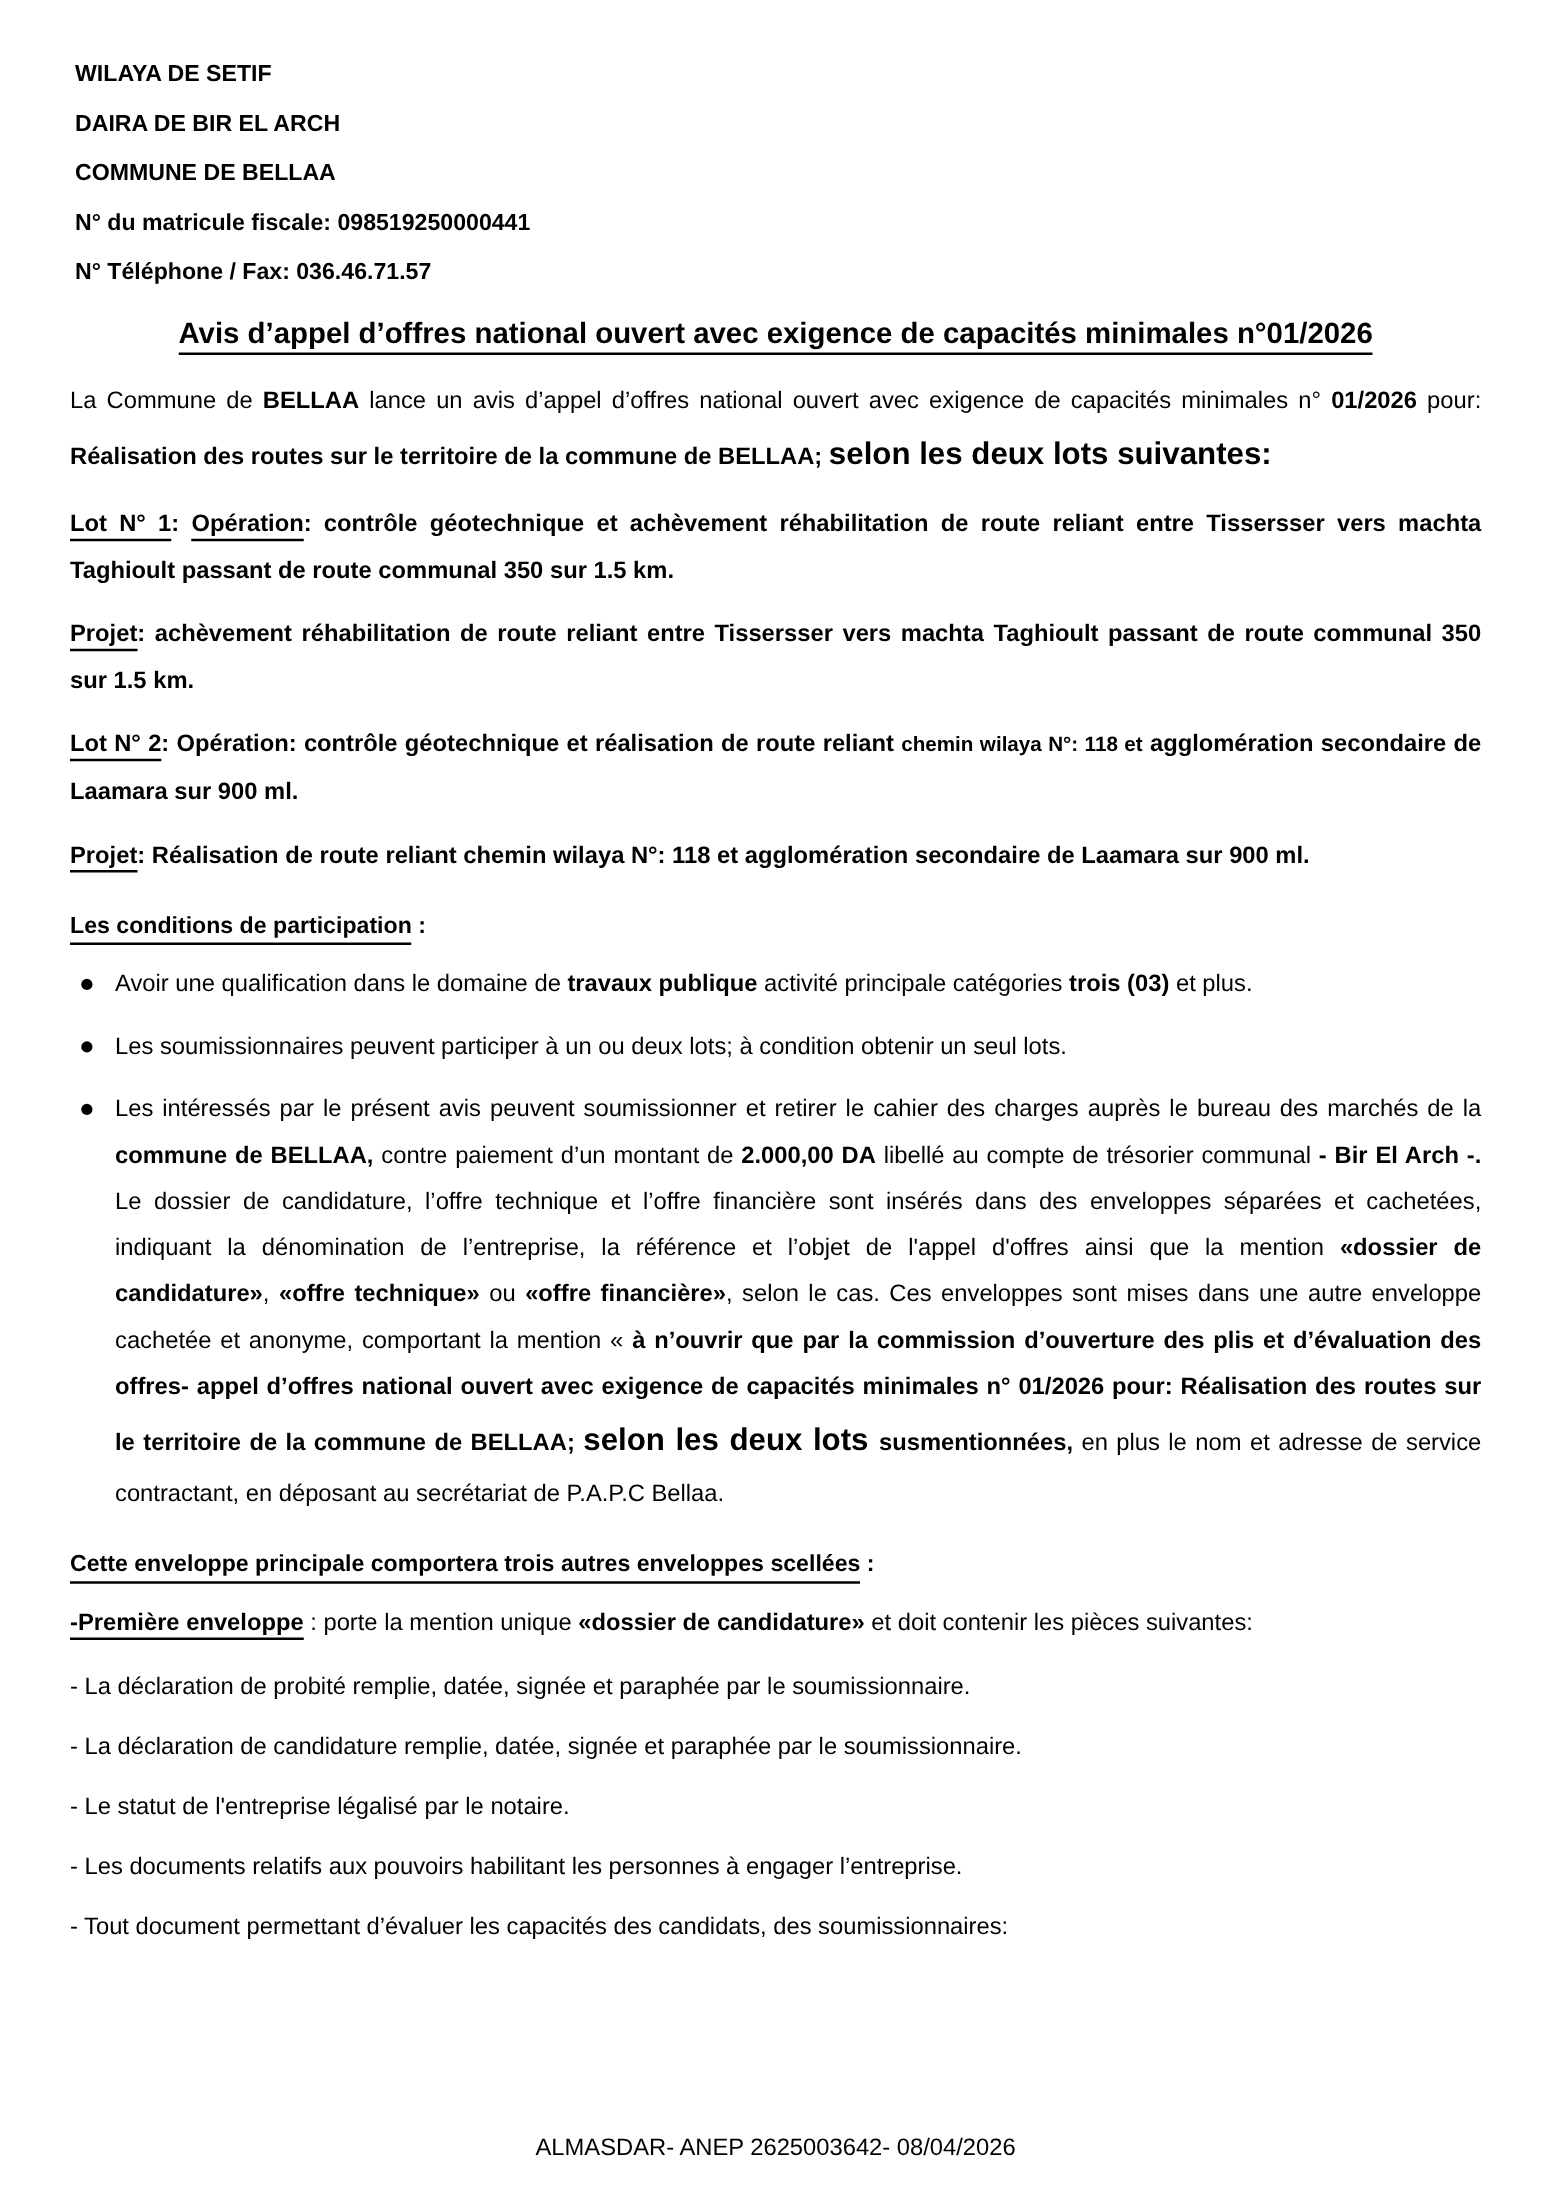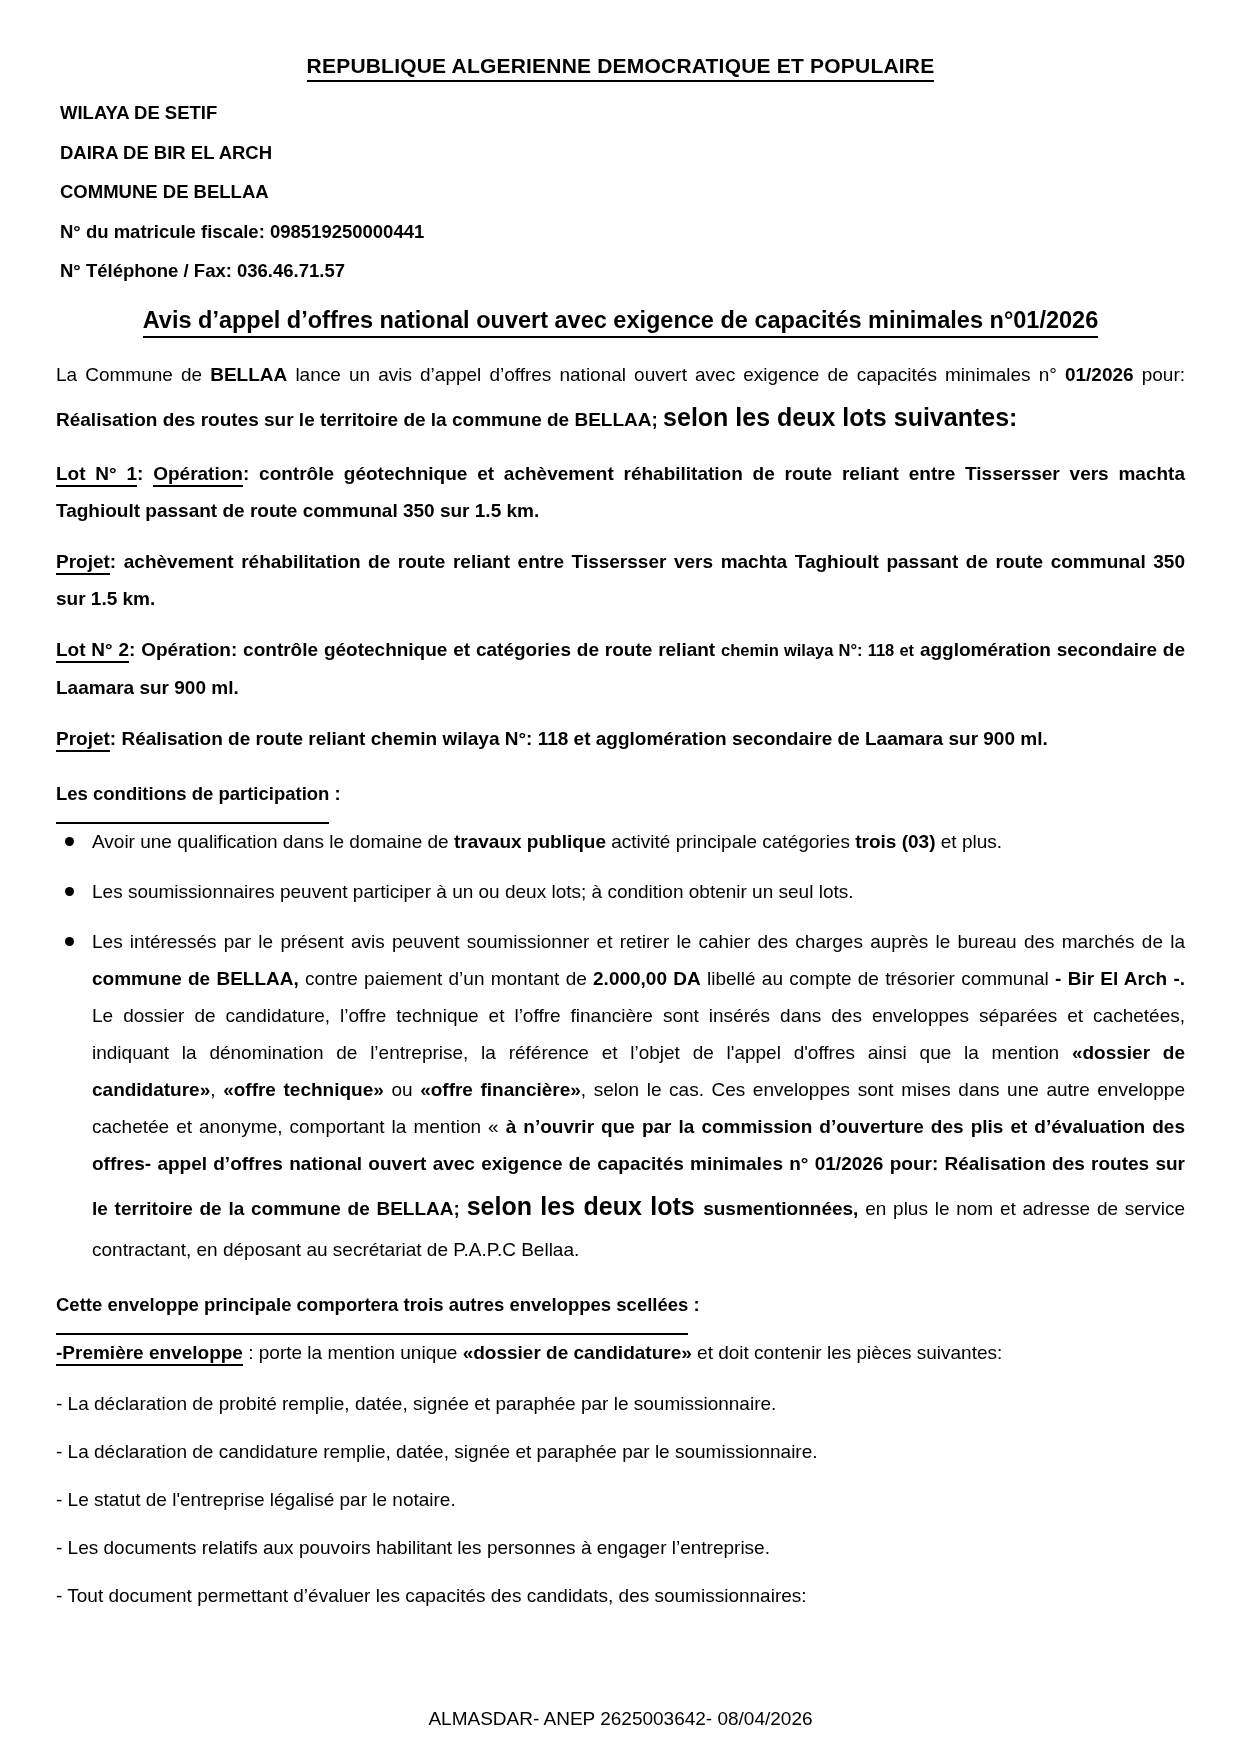--- a/index.html
+++ b/index.html
@@ -80,21 +80,21 @@
   }
   .sm { font-size: 16.5px; }
   .lg { font-size: 25px; }
 
   
   .section-label {
     font-size: 18.5px;
     font-weight: bold;
     margin: 26px 0 18px 0;
   }
-  .section-label .u-thick { padding-bottom: 18px; }
+  .section-label .u-thick { padding-bottom: 4px; }
 
   
   ul.bullets {
     list-style: none;
     margin: 0 0 0 0;
     padding: 0;
   }
   ul.bullets > li {
     position: relative;
     padding-left: 36px;
@@ -141,23 +141,20 @@
   .footer .anep {
     font-size: 19px;
     font-weight: normal;
   }
 </style>
 </head>
 <body>
 
 <div class="page">
 
-  <div class="doc-title">
-    <span>REPUBLIQUE  ALGERIENNE  DEMOCRATIQUE ET POPULAIRE</span>
-  </div>
 
   <div class="ident">
     <div class="line">WILAYA DE SETIF</div>
     <div class="line">DAIRA DE BIR EL ARCH</div>
     <div class="line">COMMUNE DE BELLAA</div>
     <div class="line">N° du matricule fiscale: 098519250000441</div>
     <div class="line">N° Téléphone / Fax: 036.46.71.57</div>
   </div>
 
   <div class="notice-heading">
@@ -165,21 +162,21 @@
   </div>
 
   <div class="body-block">
 
     <p class="para"><span>La Commune de </span><b>BELLAA</b><span> lance un avis d’appel d’offres national ouvert avec exigence de capacités minimales n° </span><b>01/2026</b><span> pour: </span><b>Réalisation des routes sur le territoire de la commune de BELLAA; </b><b class="lg">selon les deux lots suivantes:</b></p>
 
     <p class="para"><b class="u-thick">Lot N° 1</b><b>: </b><b class="u-thick">Opération</b><b>: contrôle géotechnique et achèvement réhabilitation de route reliant entre Tissersser vers machta Taghioult passant de route communal 350 sur 1.5 km.</b></p>
 
     <p class="para"><b class="u-thick">Projet</b><b>: achèvement réhabilitation de route reliant entre Tissersser vers machta Taghioult passant de route communal 350 sur 1.5 km.</b></p>
 
-    <p class="para"><b class="u-thick">Lot N° 2</b><b>: Opération: contrôle géotechnique et catégories de route reliant </b><b class="sm">chemin wilaya N°: 118 et</b><b> agglomération secondaire de Laamara sur 900 ml.</b></p>
+    <p class="para"><b class="u-thick">Lot N° 2</b><b>: Opération: contrôle géotechnique et réalisation de route reliant </b><b class="sm">chemin wilaya N°: 118 et</b><b> agglomération secondaire de Laamara sur 900 ml.</b></p>
 
     <p class="para"><b class="u-thick">Projet</b><b>: Réalisation de route reliant chemin wilaya N°: 118 et agglomération secondaire de Laamara sur 900 ml.</b></p>
 
     <div class="section-label"><span class="u-thick">Les conditions de participation</span><span> :</span></div>
 
     <ul class="bullets">
       <li><span>Avoir une qualification dans le domaine de </span><b>travaux publique</b><span> activité principale catégories </span><b>trois (03)</b><span> et plus.</span></li>
       <li><span>Les soumissionnaires peuvent participer à un ou deux  lots; à condition obtenir un seul lots.</span></li>
       <li class="flow"><span>Les intéressés par le présent avis peuvent soumissionner et retirer le cahier des charges auprès le bureau des marchés de la </span><b>commune de BELLAA,</b><span> contre paiement d’un montant de </span><b>2.000,00 DA</b><span> libellé au compte de trésorier communal </span><b>- Bir El  Arch -.</b><span> Le dossier de candidature, l’offre technique et l’offre financière sont insérés dans des enveloppes séparées et cachetées, indiquant la dénomination de l’entreprise, la référence et l’objet de l'appel d'offres ainsi que la mention </span><b>«dossier de candidature»</b><span>, </span><b>«offre technique»</b><span> ou </span><b>«offre financière»</b><span>, selon le cas. Ces enveloppes sont mises dans une autre enveloppe cachetée et anonyme, comportant la mention « </span><b>à n’ouvrir que par la commission d’ouverture des plis et d’évaluation des offres- appel d’offres national ouvert avec exigence de capacités minimales n° 01/2026 pour: Réalisation des routes sur le territoire de la commune de BELLAA; </b><b class="lg">selon les deux lots </b><b>susmentionnées,</b><span> en plus le nom et adresse de service contractant, en déposant au secrétariat de P.A.P.C Bellaa.</span></li>
     </ul>

